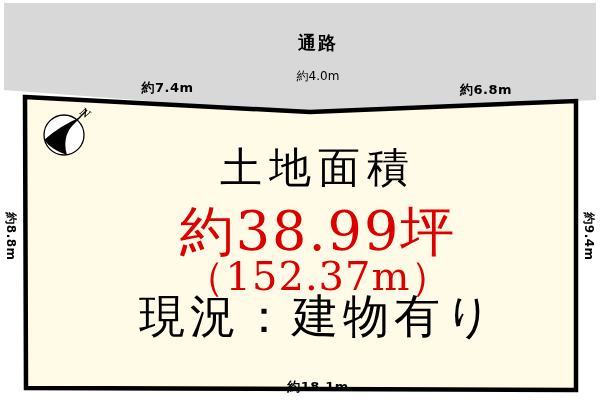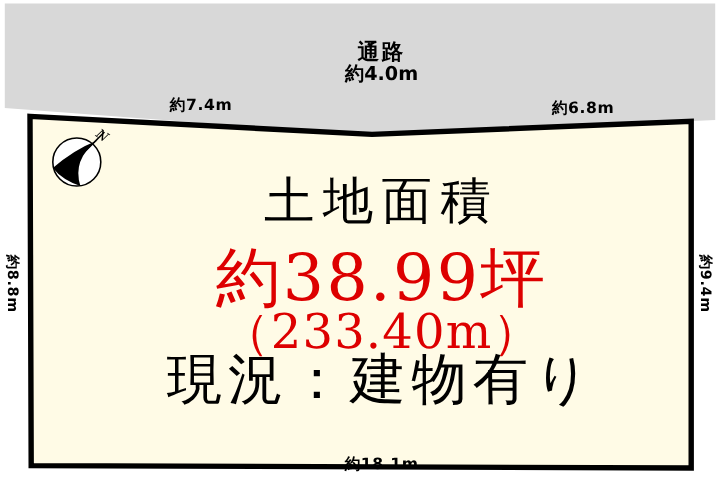--- a/index.html
+++ b/index.html
@@ -5,21 +5,21 @@
   html,body{margin:0;padding:0;background:#ffffff;}
   #stage{
     position:relative;width:600px;height:415px;background:#ffffff;overflow:hidden;
     font-family:"DejaVu Sans","Liberation Sans",sans-serif;color:#000;
   }
   #shapes{position:absolute;left:0;top:0;width:600px;height:415px;}
   .lbl{position:absolute;white-space:nowrap;}
   .dim{font-size:13px;font-weight:600;letter-spacing:0.5px;}
   .center{left:0;right:0;text-align:center;padding-left:36px;}
   .road-name{top:31px;font-size:18px;font-weight:600;letter-spacing:2px;}
-  .road-width{top:52px;font-size:16px;font-weight:700;}
+  .road-width{top:68px;font-size:12px;font-weight:400;}
   .dim-top-left{top:79px;left:120px;width:95px;text-align:center;}
   .dim-top-right{top:81px;left:417px;width:95px;text-align:right;}
   .dim-bottom{top:378px;}
   .dim-side{width:70px;text-align:center;font-size:12px;}
   .dim-left{left:-25px;top:228px;transform:rotate(90deg);}
   .dim-right{left:553px;top:228px;transform:rotate(90deg);}
   .main{font-family:"DejaVu Serif","Liberation Serif",serif;font-weight:400;}
   .plot-title{top:140px;font-size:42px;letter-spacing:7px;}
   .plot-tsubo{top:196px;font-size:54px;letter-spacing:2px;color:#dd0000;}
   .plot-sqm{top:249px;font-size:40px;letter-spacing:1px;color:#dd0000;}
@@ -48,16 +48,16 @@
   <div class="lbl center road-width">約4.0m</div>
 
   <div class="lbl dim dim-top-left">約7.4m</div>
   <div class="lbl dim dim-top-right">約6.8m</div>
   <div class="lbl dim dim-side dim-left">約8.8m</div>
   <div class="lbl dim dim-side dim-right">約9.4m</div>
   <div class="lbl dim center dim-bottom">約18.1m</div>
 
   <div class="lbl center main plot-title">土地面積</div>
   <div class="lbl center main plot-tsubo">約38.99坪</div>
-  <div class="lbl center main plot-sqm">（233.40m）</div>
+  <div class="lbl center main plot-sqm">（152.37m）</div>
   <div class="lbl center main plot-status">現況：建物有り</div>
 
 </div>
 
 </body></html>

